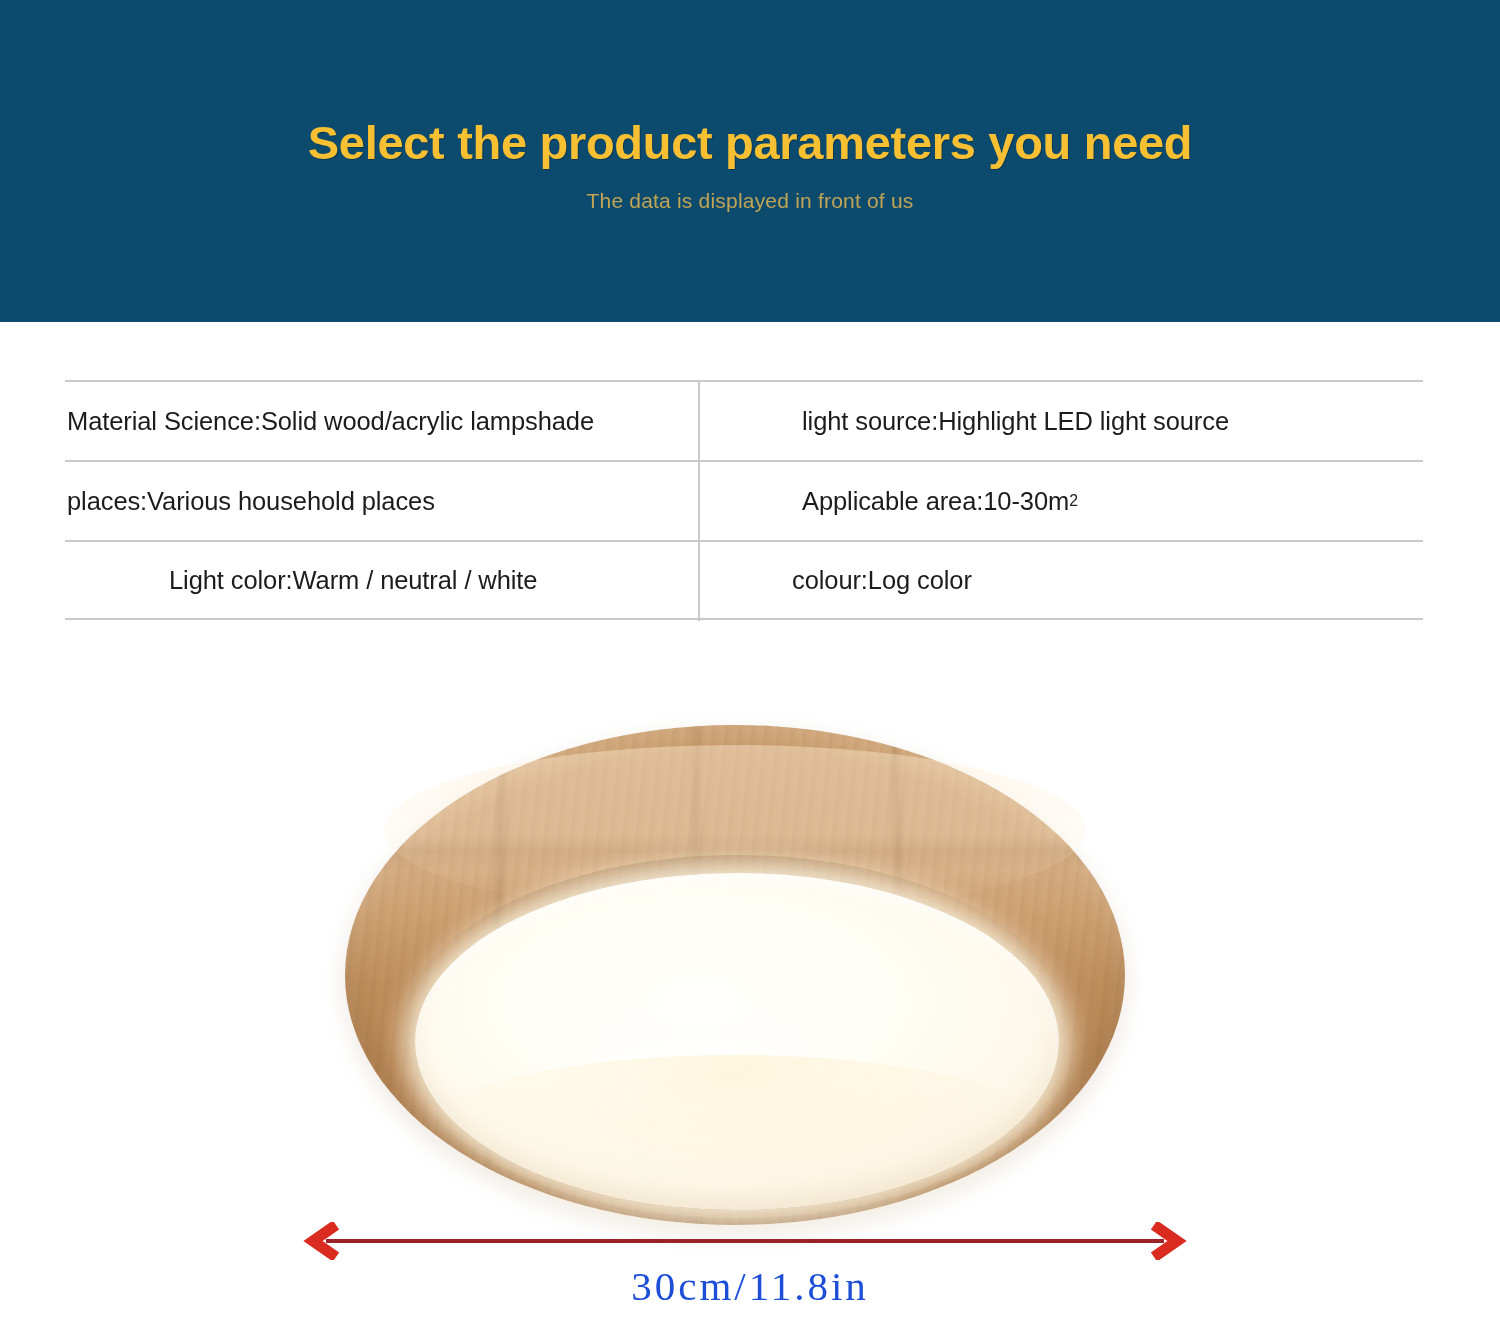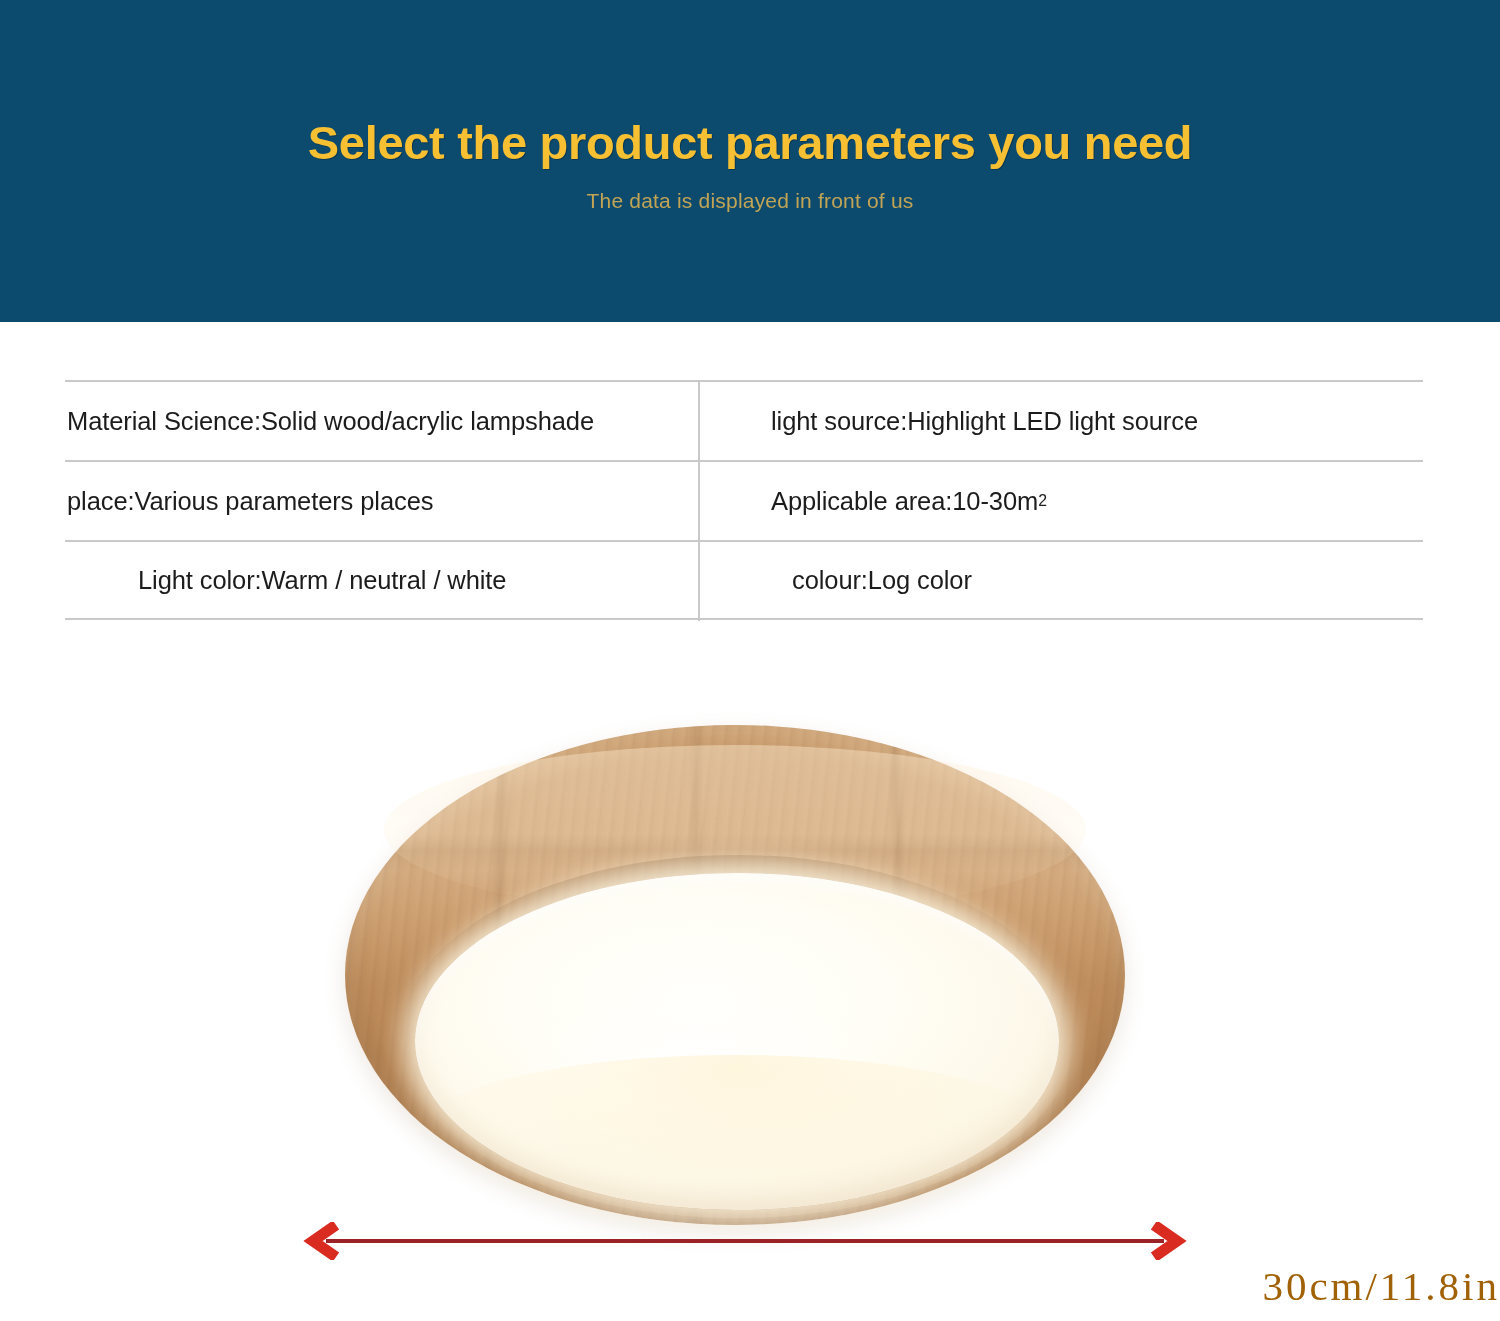--- a/index.html
+++ b/index.html
@@ -49,21 +49,21 @@
   }
   .spec-row.last { border-bottom:2px solid #c9c9c9; }
   .spec-cell {
     display:flex; align-items:center;
     font-size:25.5px; color:#1c1c1c;
     font-weight:normal;
     letter-spacing:-0.1px;
     white-space:nowrap;
   }
   .spec-cell.left  { width:633px; padding-left:2px; }
-  .spec-cell.right { flex:1; padding-left:73px; }
+  .spec-cell.right { flex:1; padding-left:104px; }
   .col-divider {
     position:absolute; left:633px; top:0;
     width:2px; height:241px; background:#c9c9c9;
   }
   sup.sq { font-size:0.62em; vertical-align:super; line-height:0; }
 
   
   .product-stage {
     position:absolute; left:0; top:660px;
     width:1500px; height:600px;
@@ -175,24 +175,24 @@
       rgba(255,238,196,0.55) 0%, rgba(255,238,196,0.0) 72%);
   }
 
   
   .dim-arrow {
     position:absolute; left:300px; top:1222px;
     width:890px; height:38px;
   }
   .dim-label {
     position:absolute; left:0; top:1262px; width:1500px;
-    text-align:right;
+    text-align:center;
     font-family:"Liberation Serif", serif;
     font-size:41px;
-    color:#a16207;
+    color:#1d4ed8;
     letter-spacing:3px;
   }
 </style>
 </head>
 <body>
 
 <div id="page">
 
   <div class="header-band">
     <div class="header-title">Select the product parameters you need</div>
@@ -201,21 +201,21 @@
 
   <div class="spec-table">
     <div class="col-divider"></div>
 
     <div class="spec-row">
       <div class="spec-cell left">Material Science:Solid wood/acrylic lampshade</div>
       <div class="spec-cell right">light source:Highlight LED light source</div>
     </div>
 
     <div class="spec-row">
-      <div class="spec-cell left">place:Various parameters places</div>
+      <div class="spec-cell left">places:Various household places</div>
       <div class="spec-cell right">
         <span>Applicable area:10-30m</span>
           <sup class="sq">2</sup>
       </div>
     </div>
 
     <div class="spec-row last">
       <div class="spec-cell right">Light color:Warm / neutral / white</div>
       <div class="spec-cell left">colour:Log color</div>
     </div>

